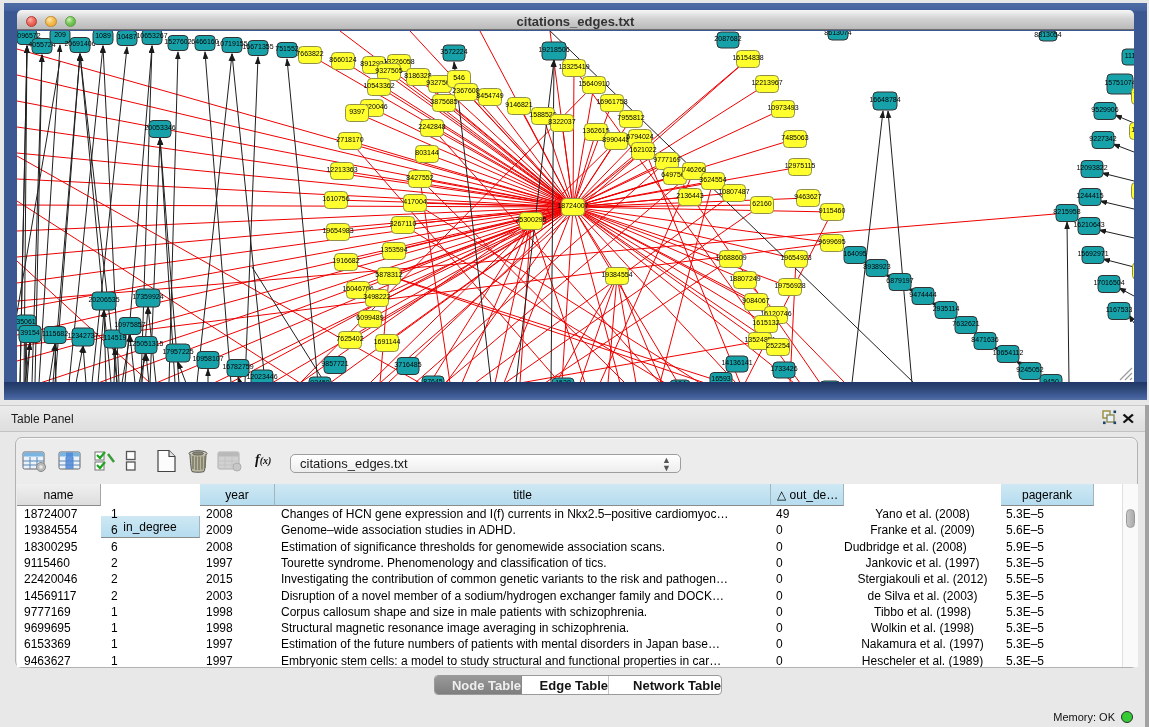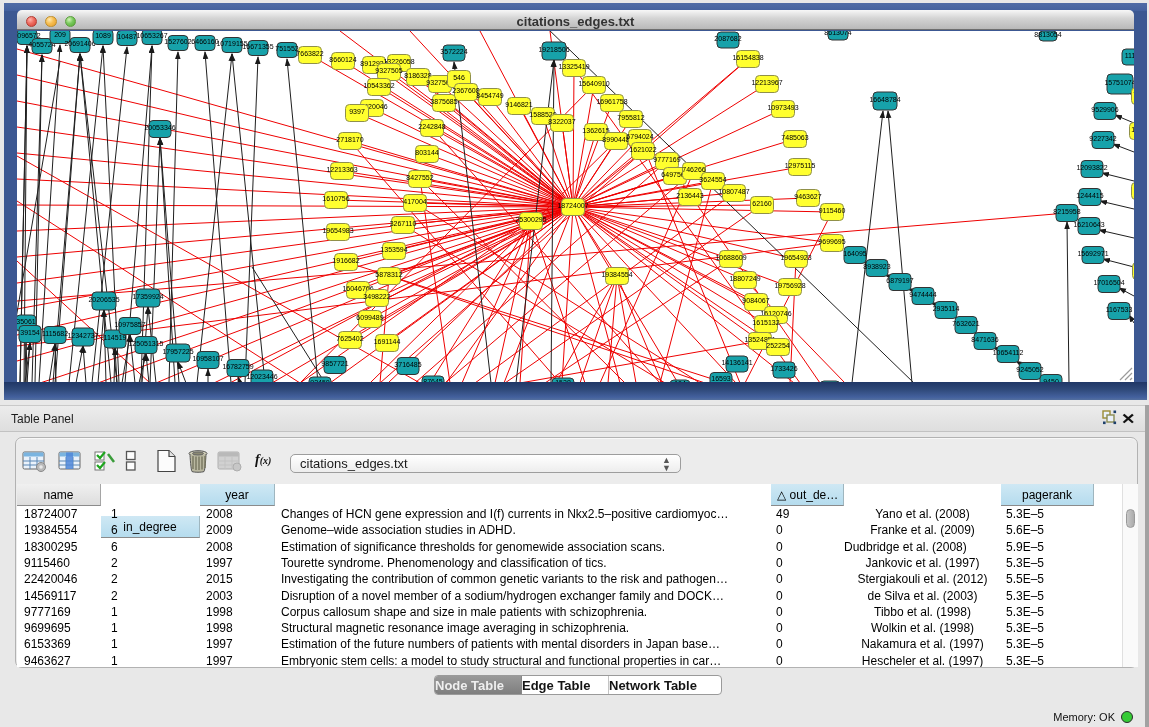--- a/index.html
+++ b/index.html
@@ -42,21 +42,21 @@
   font-size:12px; color:#000; text-align:center; padding-top:4px; }
 .th.gray { background:linear-gradient(#f0f0f0,#dddddd); border-right:1px solid #a5a5a5; }
 .rows { position:absolute; left:0; top:23px; font-size:12px; color:#000; }
 .row { position:absolute; height:16px; white-space:nowrap; }
 .c { position:absolute; top:0; }
 #vscroll { position:absolute; left:1106px; top:46px; width:16px; height:183px; background:#fafafa; border-left:1px solid #e0e0e0;}
 #vthumb { position:absolute; left:3px; top:25px; width:9px; height:19px; background:linear-gradient(90deg,#c8c8c8,#ababab); border-radius:5px; border:1px solid #999;}
 
 #tabs { position:absolute; left:434px; top:675px; height:20px; display:flex;
   border:1px solid #9a9a9a; border-radius:4px; overflow:hidden; background:#fff; }
-.tab { font-size:13px; font-weight:700; padding-top:2px; text-align:left; color:#141414; border-right:1px solid #c4c4c4; }
+.tab { font-size:13px; font-weight:700; padding-top:2px; text-align:right; color:#141414; border-right:1px solid #c4c4c4; }
 #t1{width:87px}#t2{width:87px}#t3{width:112px}
 .tab.sel { background:linear-gradient(#999999,#7e7e7e); color:#efefef; border-right:1px solid #888; }
 .tab:last-child { border-right:none; }
 
 #mem { position:absolute; right:34px; top:711px; font-size:11px; color:#111; }
 #memdot { position:absolute; right:16px; top:711px; width:12px; height:12px; border-radius:50%;
   background:#35cb35; border:1.5px solid #2c2c2c; }
 #edgestrip { position:absolute; left:1145px; top:405px; width:4px; height:322px; background:#a2a2a2; }
 </style>
 </head>
@@ -640,20 +640,21 @@
         <circle cx="20" cy="18" r="4" fill="#bbb" stroke="#999"></circle>
       </svg>
       <div style="position:absolute;left:233px;top:3px;font-size:14px;font-style:italic;font-weight:700;color:#111;font-family:'Liberation Serif',serif">f<span style="font-size:10px">(x)</span></div>
     </div>
   <div id="combo">citations_edges.txt<div class="ud">▲<br>▼</div></div>
   <div id="table">
     <div id="thead">
         <div class="th gray" style="left:0px;width:84px;">name</div>
         <div class="th" style="left:84px;width:99px;margin-top:32px;">in_degree</div>
         <div class="th" style="left:183px;width:75px;">year</div>
+        <div class="th" style="left:258px;width:496px;">title</div>
         <div class="th" style="left:754px;width:73px;text-align:left;padding-left:6px;">△ out_de…</div>
         <div class="th" style="left:984px;width:93px;">pagerank</div>
       </div>
     <div class="rows">
         <div class="row" style="top:0.0px">
           <span class="c" style="left:7px">18724007</span>
           <span class="c" style="left:94px">1</span>
           <span class="c" style="left:189px">2008</span>
           <span class="c" style="left:264px">Changes of HCN gene expression and I(f) currents in Nkx2.5–positive cardiomyoc…</span>
           <span class="c" style="left:759px">49</span>
@@ -731,21 +732,21 @@
           <span class="c" style="left:759px">0</span>
           <span class="c" style="left:827px;width:157px;text-align:center">Nakamura et al. (1997)</span>
           <span class="c" style="left:989px">5.3E–5</span>
         </div>
         <div class="row" style="top:146.7px">
           <span class="c" style="left:7px">9463627</span>
           <span class="c" style="left:94px">1</span>
           <span class="c" style="left:189px">1997</span>
           <span class="c" style="left:264px">Embryonic stem cells: a model to study structural and functional properties in car…</span>
           <span class="c" style="left:759px">0</span>
-          <span class="c" style="left:827px;width:157px;text-align:center">Hescheler et al. (1997)</span>
+          <span class="c" style="left:827px;width:157px;text-align:center">Hescheler et al. (1989)</span>
           <span class="c" style="left:989px">5.3E–5</span>
         </div>
       </div>
   </div>
   <div id="vscroll">
       <div id="vthumb"></div>
     </div>
 </div>
 <div id="tabs">
   <div class="tab sel" id="t1">Node Table</div>

